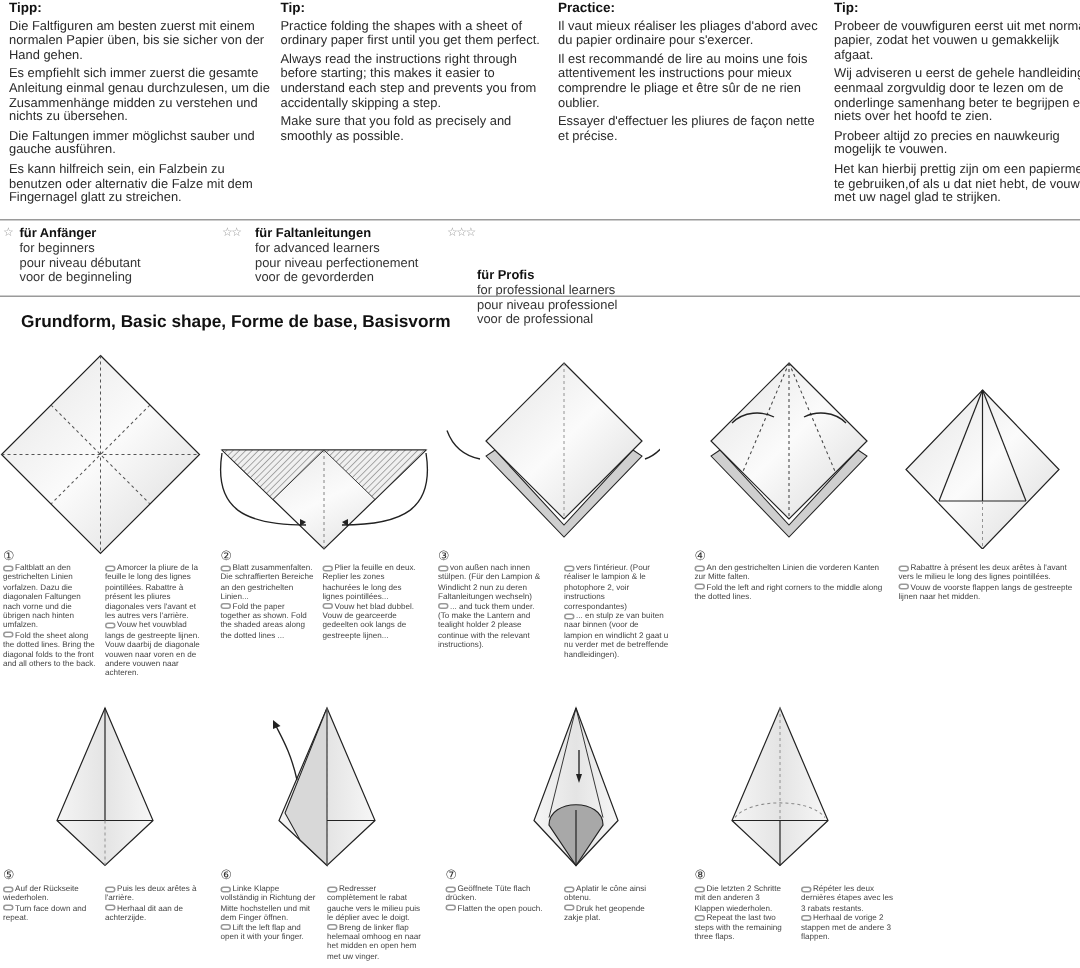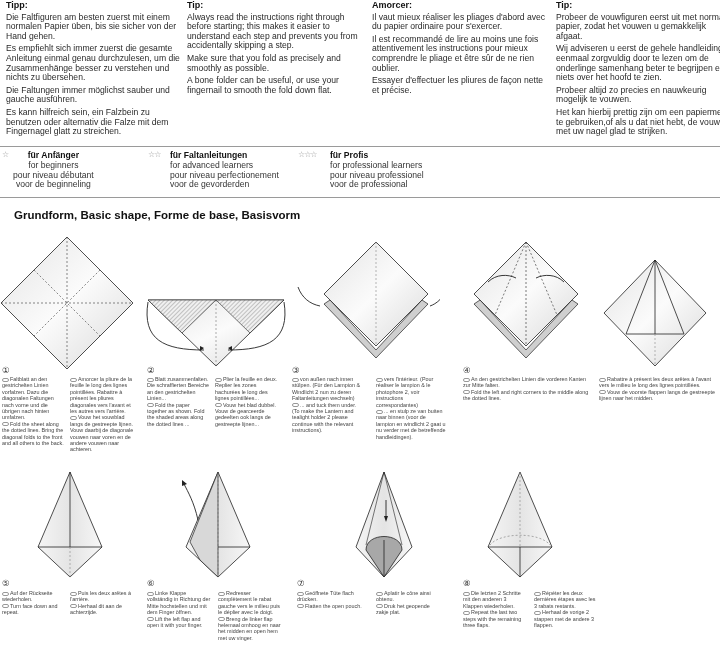--- a/index.html
+++ b/index.html
@@ -26,69 +26,69 @@
   .step-text { position: absolute; font-size: 5.4px; line-height: 6.4px; color: #444; }
   .step-text .flag { display: inline-block; width: 7px; height: 4px; border: 0.5px solid #999; border-radius: 2px; margin-right: 1px; vertical-align: middle; font-size: 3px; }
 </style>
 </head>
 <body>
 
 <div class="tips">
   <div class="tip-col" style="left:2px;">
     <h4>Tipp:</h4>
     <p>Die Faltfiguren am besten zuerst mit einem normalen Papier üben, bis sie sicher von der Hand gehen.</p>
-    <p>Es empfiehlt sich immer zuerst die gesamte Anleitung einmal genau durchzulesen, um die Zusammenhänge besser zu verstehen und nichts zu übersehen.</p>
+    <p>Es empfiehlt sich immer zuerst die gesamte Anleitung einmal genau durchzulesen, um die Zusammenhänge midden zu verstehen und nichts zu übersehen.</p>
     <p>Die Faltungen immer möglichst sauber und gauche ausführen.</p>
     <p>Es kann hilfreich sein, ein Falzbein zu benutzen oder alternativ die Falze mit dem Fingernagel glatt zu streichen.</p>
   </div>
   <div class="tip-col" style="left:183px;">
     <h4>Tip:</h4>
+    <p>Practice folding the shapes with a sheet of ordinary paper first until you get them perfect.</p>
     <p>Always read the instructions right through before starting; this makes it easier to understand each step and prevents you from accidentally skipping a step.</p>
     <p>Make sure that you fold as precisely and smoothly as possible.</p>
-    <p>A bone folder can be useful, or use your fingernail to smooth the fold down flat.</p>
   </div>
   <div class="tip-col" style="left:368px;">
-    <h4>Amorcer:</h4>
+    <h4>Practice:</h4>
     <p>Il vaut mieux réaliser les pliages d'abord avec du papier ordinaire pour s'exercer.</p>
     <p>Il est recommandé de lire au moins une fois attentivement les instructions pour mieux comprendre le pliage et être sûr de ne rien oublier.</p>
     <p>Essayer d'effectuer les pliures de façon nette et précise.</p>
   </div>
   <div class="tip-col" style="left:552px;">
     <h4>Tip:</h4>
     <p>Probeer de vouwfiguren eerst uit met normaal papier, zodat het vouwen u gemakkelijk afgaat.</p>
     <p>Wij adviseren u eerst de gehele handleiding eenmaal zorgvuldig door te lezen om de onderlinge samenhang beter te begrijpen en niets over het hoofd te zien.</p>
     <p>Probeer altijd zo precies en nauwkeurig mogelijk te vouwen.</p>
     <p>Het kan hierbij prettig zijn om een papiermes te gebruiken,of als u dat niet hebt, de vouwen met uw nagel glad te strijken.</p>
   </div>
 </div>
 
 <div class="hr" style="top:146px;"></div>
 
 <div class="levels">
   <div class="level" style="left:0;">
     <span class="stars" style="left:2px;">☆</span>
-    <div class="lbl" style="left:13px;text-align:center;">
+    <div class="lbl" style="left:13px;">
       <b>für Anfänger</b><br>
       <span>for beginners</span><br>
       <span>pour niveau débutant</span><br>
       <span>voor de beginneling</span>
     </div>
   </div>
   <div class="level" style="left:148px;">
     <span class="stars" style="left:0;">☆☆</span>
     <div class="lbl" style="left:22px;">
       <b>für Faltanleitungen</b><br>
       <span>for advanced learners</span><br>
       <span>pour niveau perfectionement</span><br>
       <span>voor de gevorderden</span>
     </div>
   </div>
   <div class="level" style="left:298px;">
     <span class="stars" style="left:0;">☆☆☆</span>
-    <div class="lbl" style="left:32px;">
+    <div class="lbl" style="left:20px;margin-top:28px;">
       <b>für Profis</b><br>
       <span>for professional learners</span><br>
       <span>pour niveau professionel</span><br>
       <span>voor de professional</span>
     </div>
   </div>
 </div>
 
 <div class="hr" style="top:197px;"></div>
 

